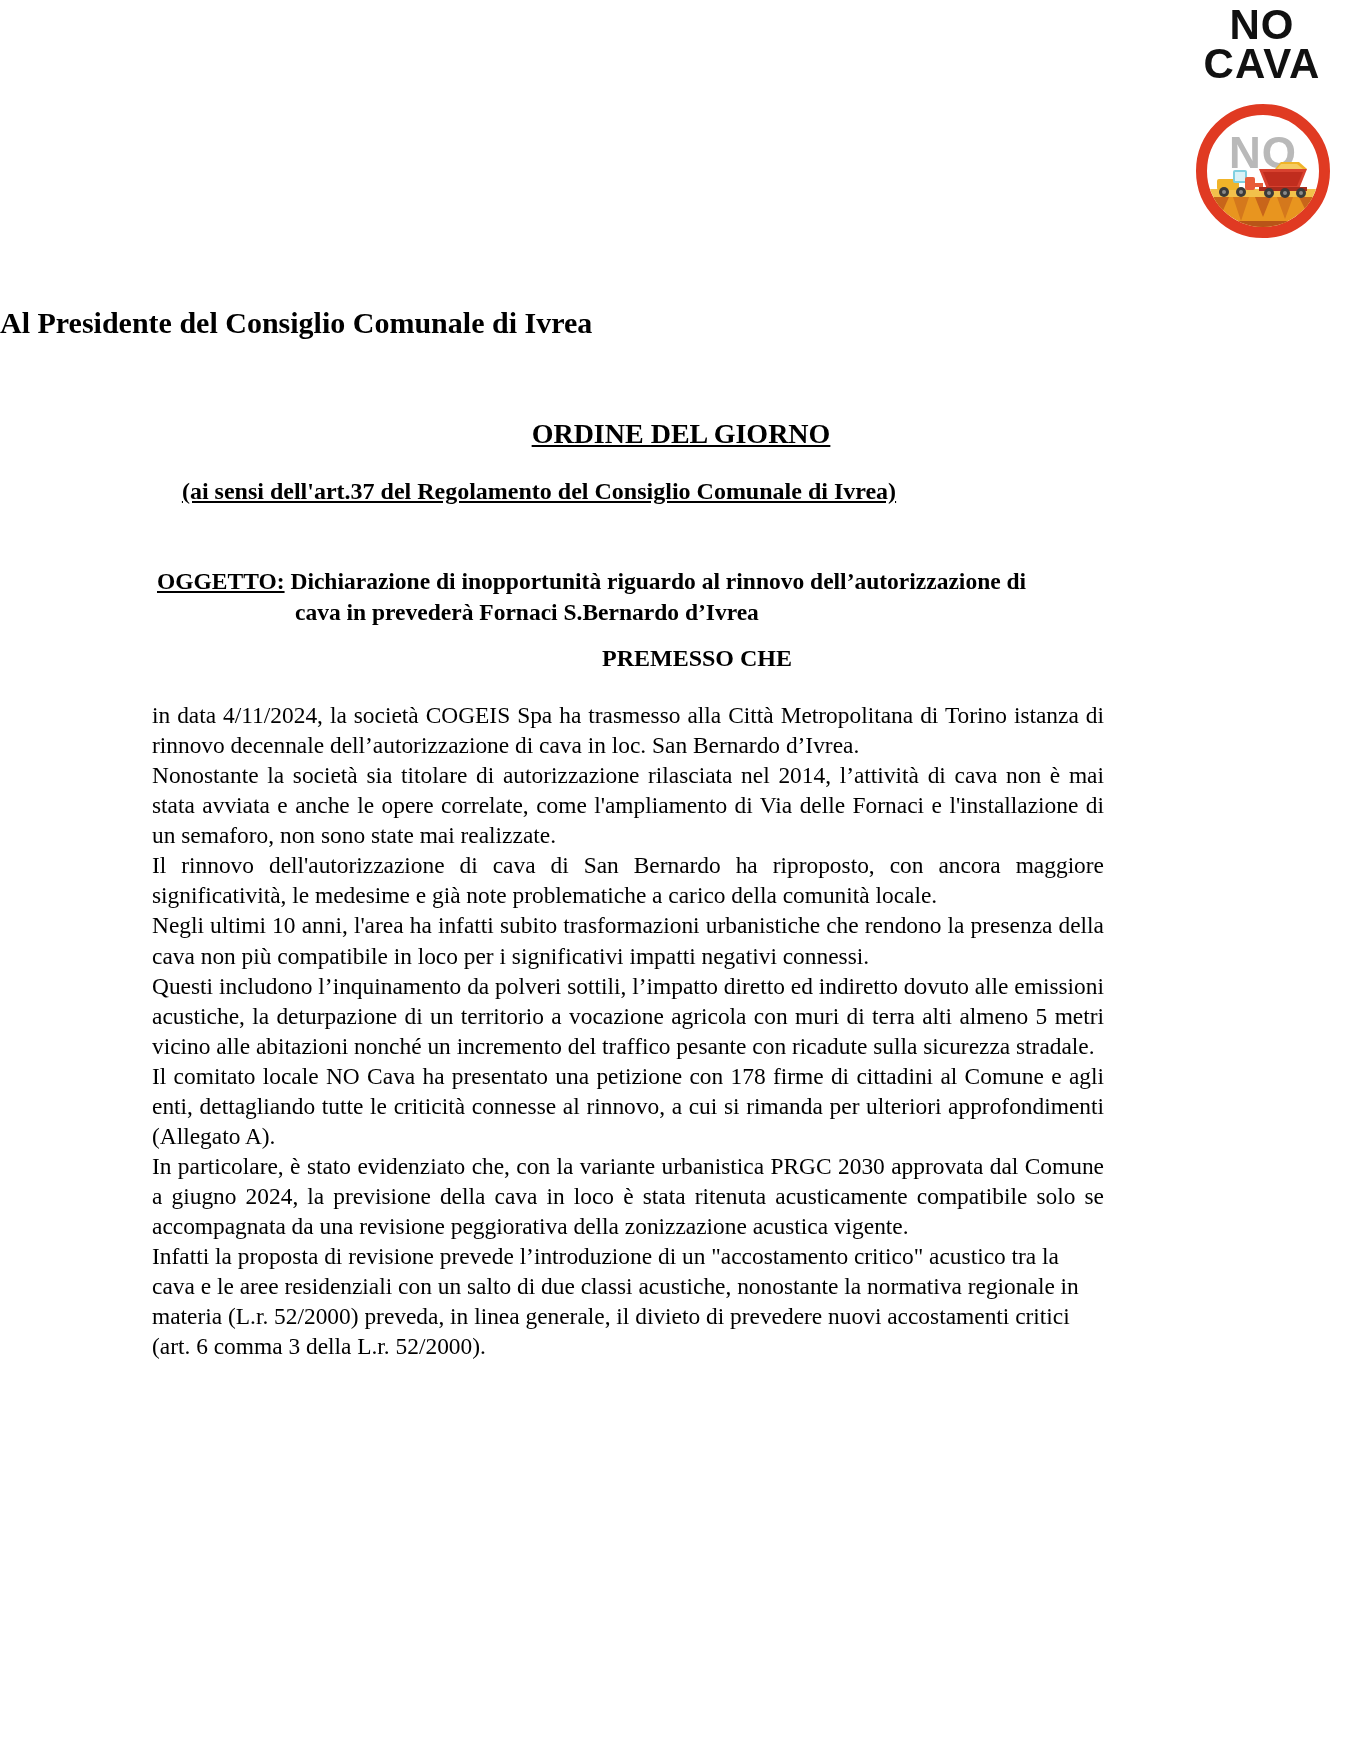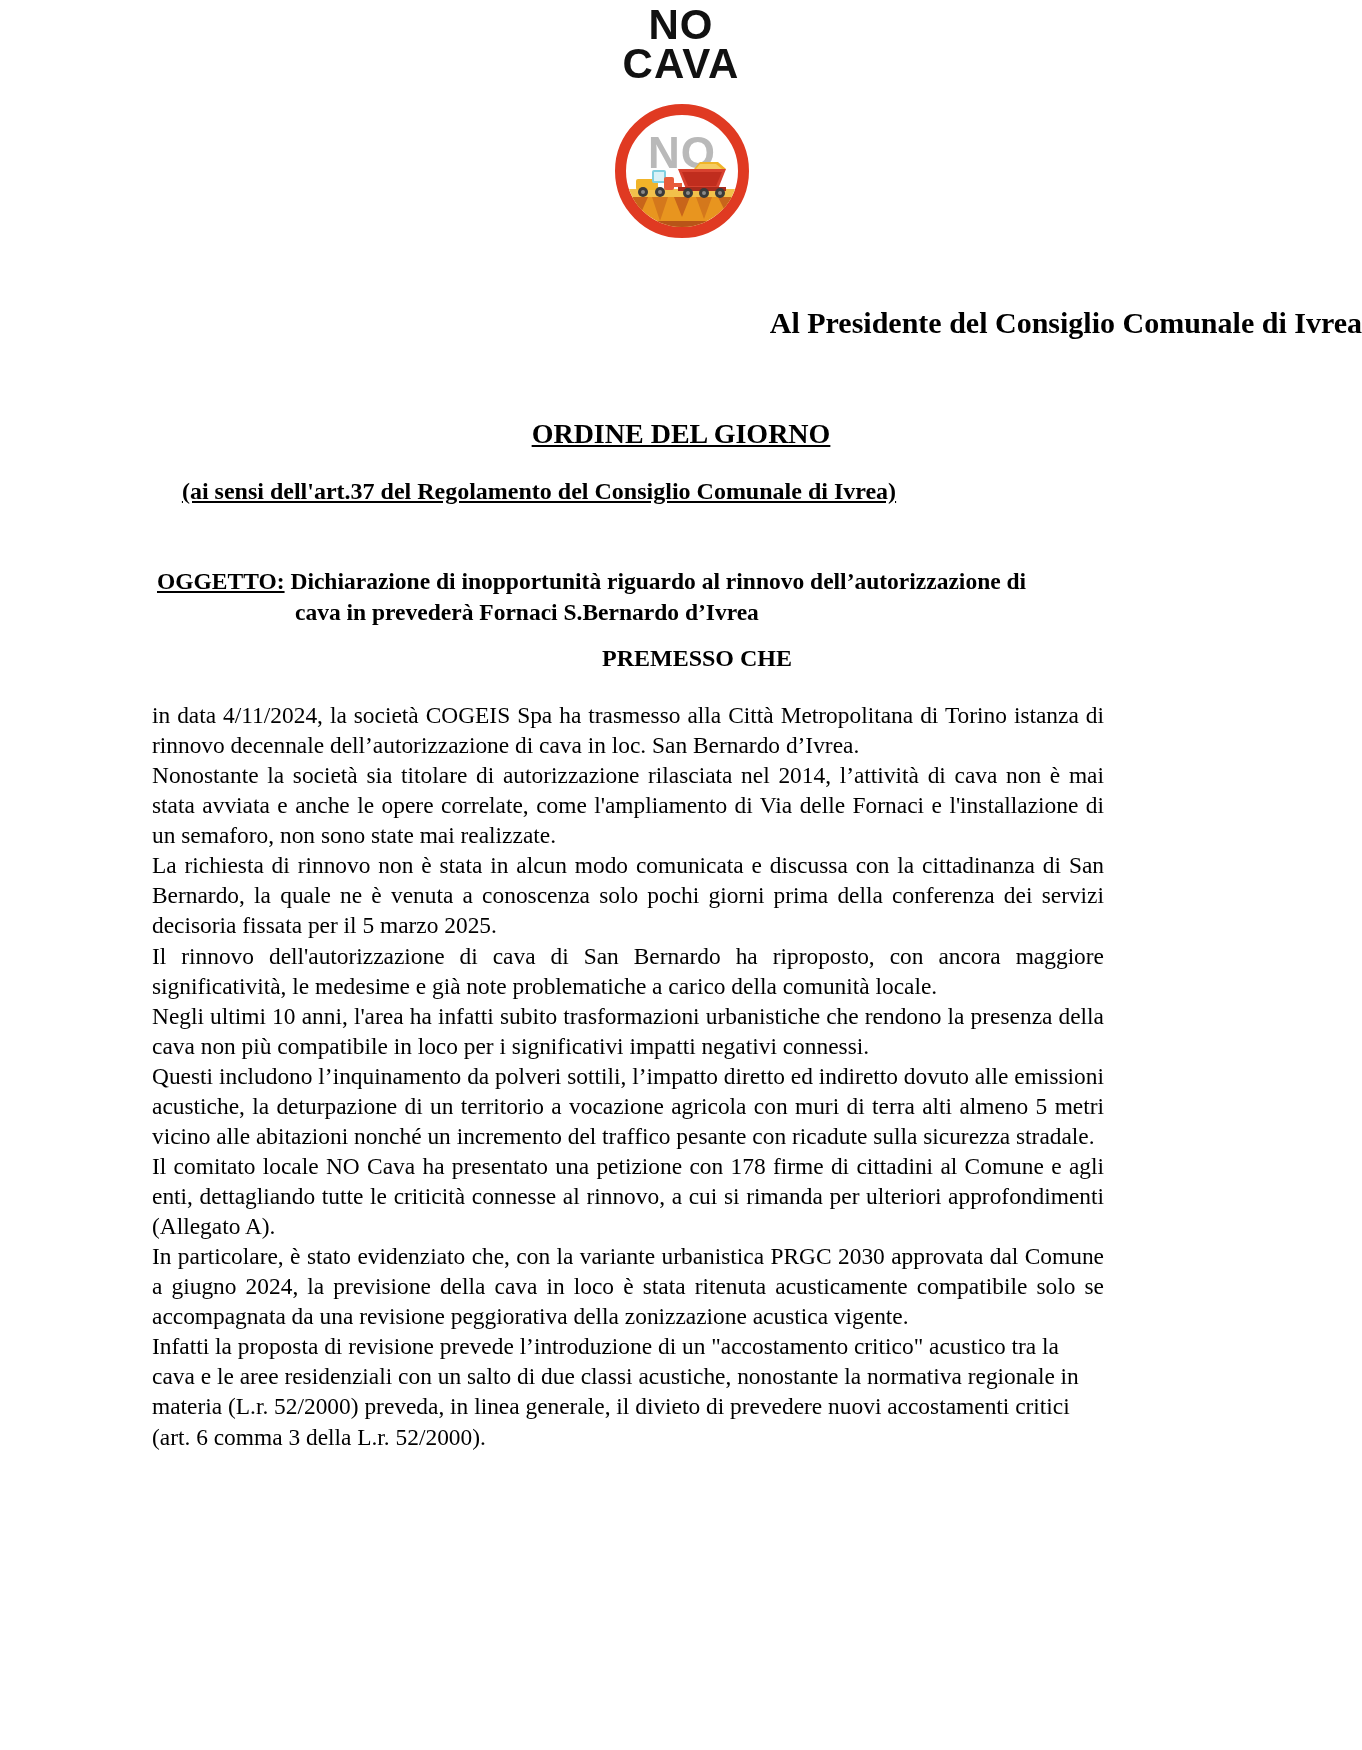--- a/index.html
+++ b/index.html
@@ -22,21 +22,21 @@
     padding: 0;
   }
 
   
   .logo-wrap {
     position: absolute;
     top: 6px;
     left: 0;
     width: 1362px;
     display: flex;
-    justify-content: center;
+    justify-content: flex-end;
   }
   .logo {
     position: relative;
     width: 200px;
     height: 232px;
   }
   .logo-word {
     text-align: center;
     font-family: "Liberation Sans", "DejaVu Sans", sans-serif;
     font-weight: 700;
@@ -87,21 +87,21 @@
     width: 100px;
     height: 42px;
   }
 
   
   .doc-title {
     position: absolute;
     top: 306px;
     left: 0;
     width: 1362px;
-    text-align: right;
+    text-align: left;
     font-size: 30px;
     font-weight: 700;
   }
   .odg {
     position: absolute;
     top: 418px;
     left: 0;
     width: 1362px;
     text-align: center;
     font-size: 28px;
@@ -230,21 +230,20 @@
     <span class="lbl">OGGETTO:</span>
     <span>Dichiarazione di inopportunità riguardo al rinnovo dell’autorizzazione di</span>
     <span class="l2">cava in prevederà Fornaci  S.Bernardo d’Ivrea</span>
   </div>
 
   <div class="premesso">PREMESSO CHE</div>
 
   <div class="body-text">
     <p>in data 4/11/2024, la società COGEIS Spa ha trasmesso alla Città Metropolitana di Torino istanza di rinnovo decennale dell’autorizzazione di cava in loc. San Bernardo d’Ivrea.</p>
     <p>Nonostante la società sia titolare di autorizzazione rilasciata nel 2014, l’attività di cava non è mai stata avviata e anche le opere correlate, come l'ampliamento di Via delle Fornaci e l'installazione di un semaforo, non sono state mai realizzate.</p>
-    <p>La richiesta di rinnovo non è stata in alcun modo comunicata e discussa con la cittadinanza di San Bernardo, la quale ne è venuta a conoscenza solo pochi giorni prima della conferenza dei servizi decisoria fissata per il 5 marzo 2025.</p>
     <p>Il rinnovo dell'autorizzazione di cava di San Bernardo ha riproposto, con ancora  maggiore significatività, le medesime e già note problematiche a carico della comunità locale.</p>
     <p>Negli ultimi 10 anni, l'area ha infatti subito trasformazioni urbanistiche che rendono la presenza della cava non più compatibile in loco per i significativi impatti negativi connessi.</p>
     <p>Questi includono l’inquinamento da polveri sottili, l’impatto diretto ed indiretto dovuto alle emissioni acustiche, la deturpazione di un territorio a vocazione agricola con muri di terra alti almeno 5 metri vicino alle abitazioni nonché un incremento del traffico pesante con ricadute sulla sicurezza stradale.</p>
     <p>Il comitato locale NO Cava ha presentato una petizione con 178 firme di cittadini al Comune e agli enti, dettagliando tutte le criticità connesse al rinnovo, a cui si rimanda per ulteriori approfondimenti (Allegato A).</p>
     <p>In particolare, è stato evidenziato che, con la variante urbanistica PRGC 2030 approvata dal Comune a giugno 2024, la previsione della cava in loco è stata ritenuta acusticamente compatibile solo se accompagnata da una revisione peggiorativa della zonizzazione acustica vigente.</p>
     <p>Infatti la proposta di revisione prevede l’introduzione di un "accostamento critico" acustico tra la cava e le aree residenziali con un salto di due classi acustiche, nonostante la normativa regionale in materia (L.r. 52/2000) preveda, in linea generale, il divieto di prevedere nuovi accostamenti critici (art. 6 comma 3 della L.r. 52/2000).</p>
   </div>
 
 </div>
 

